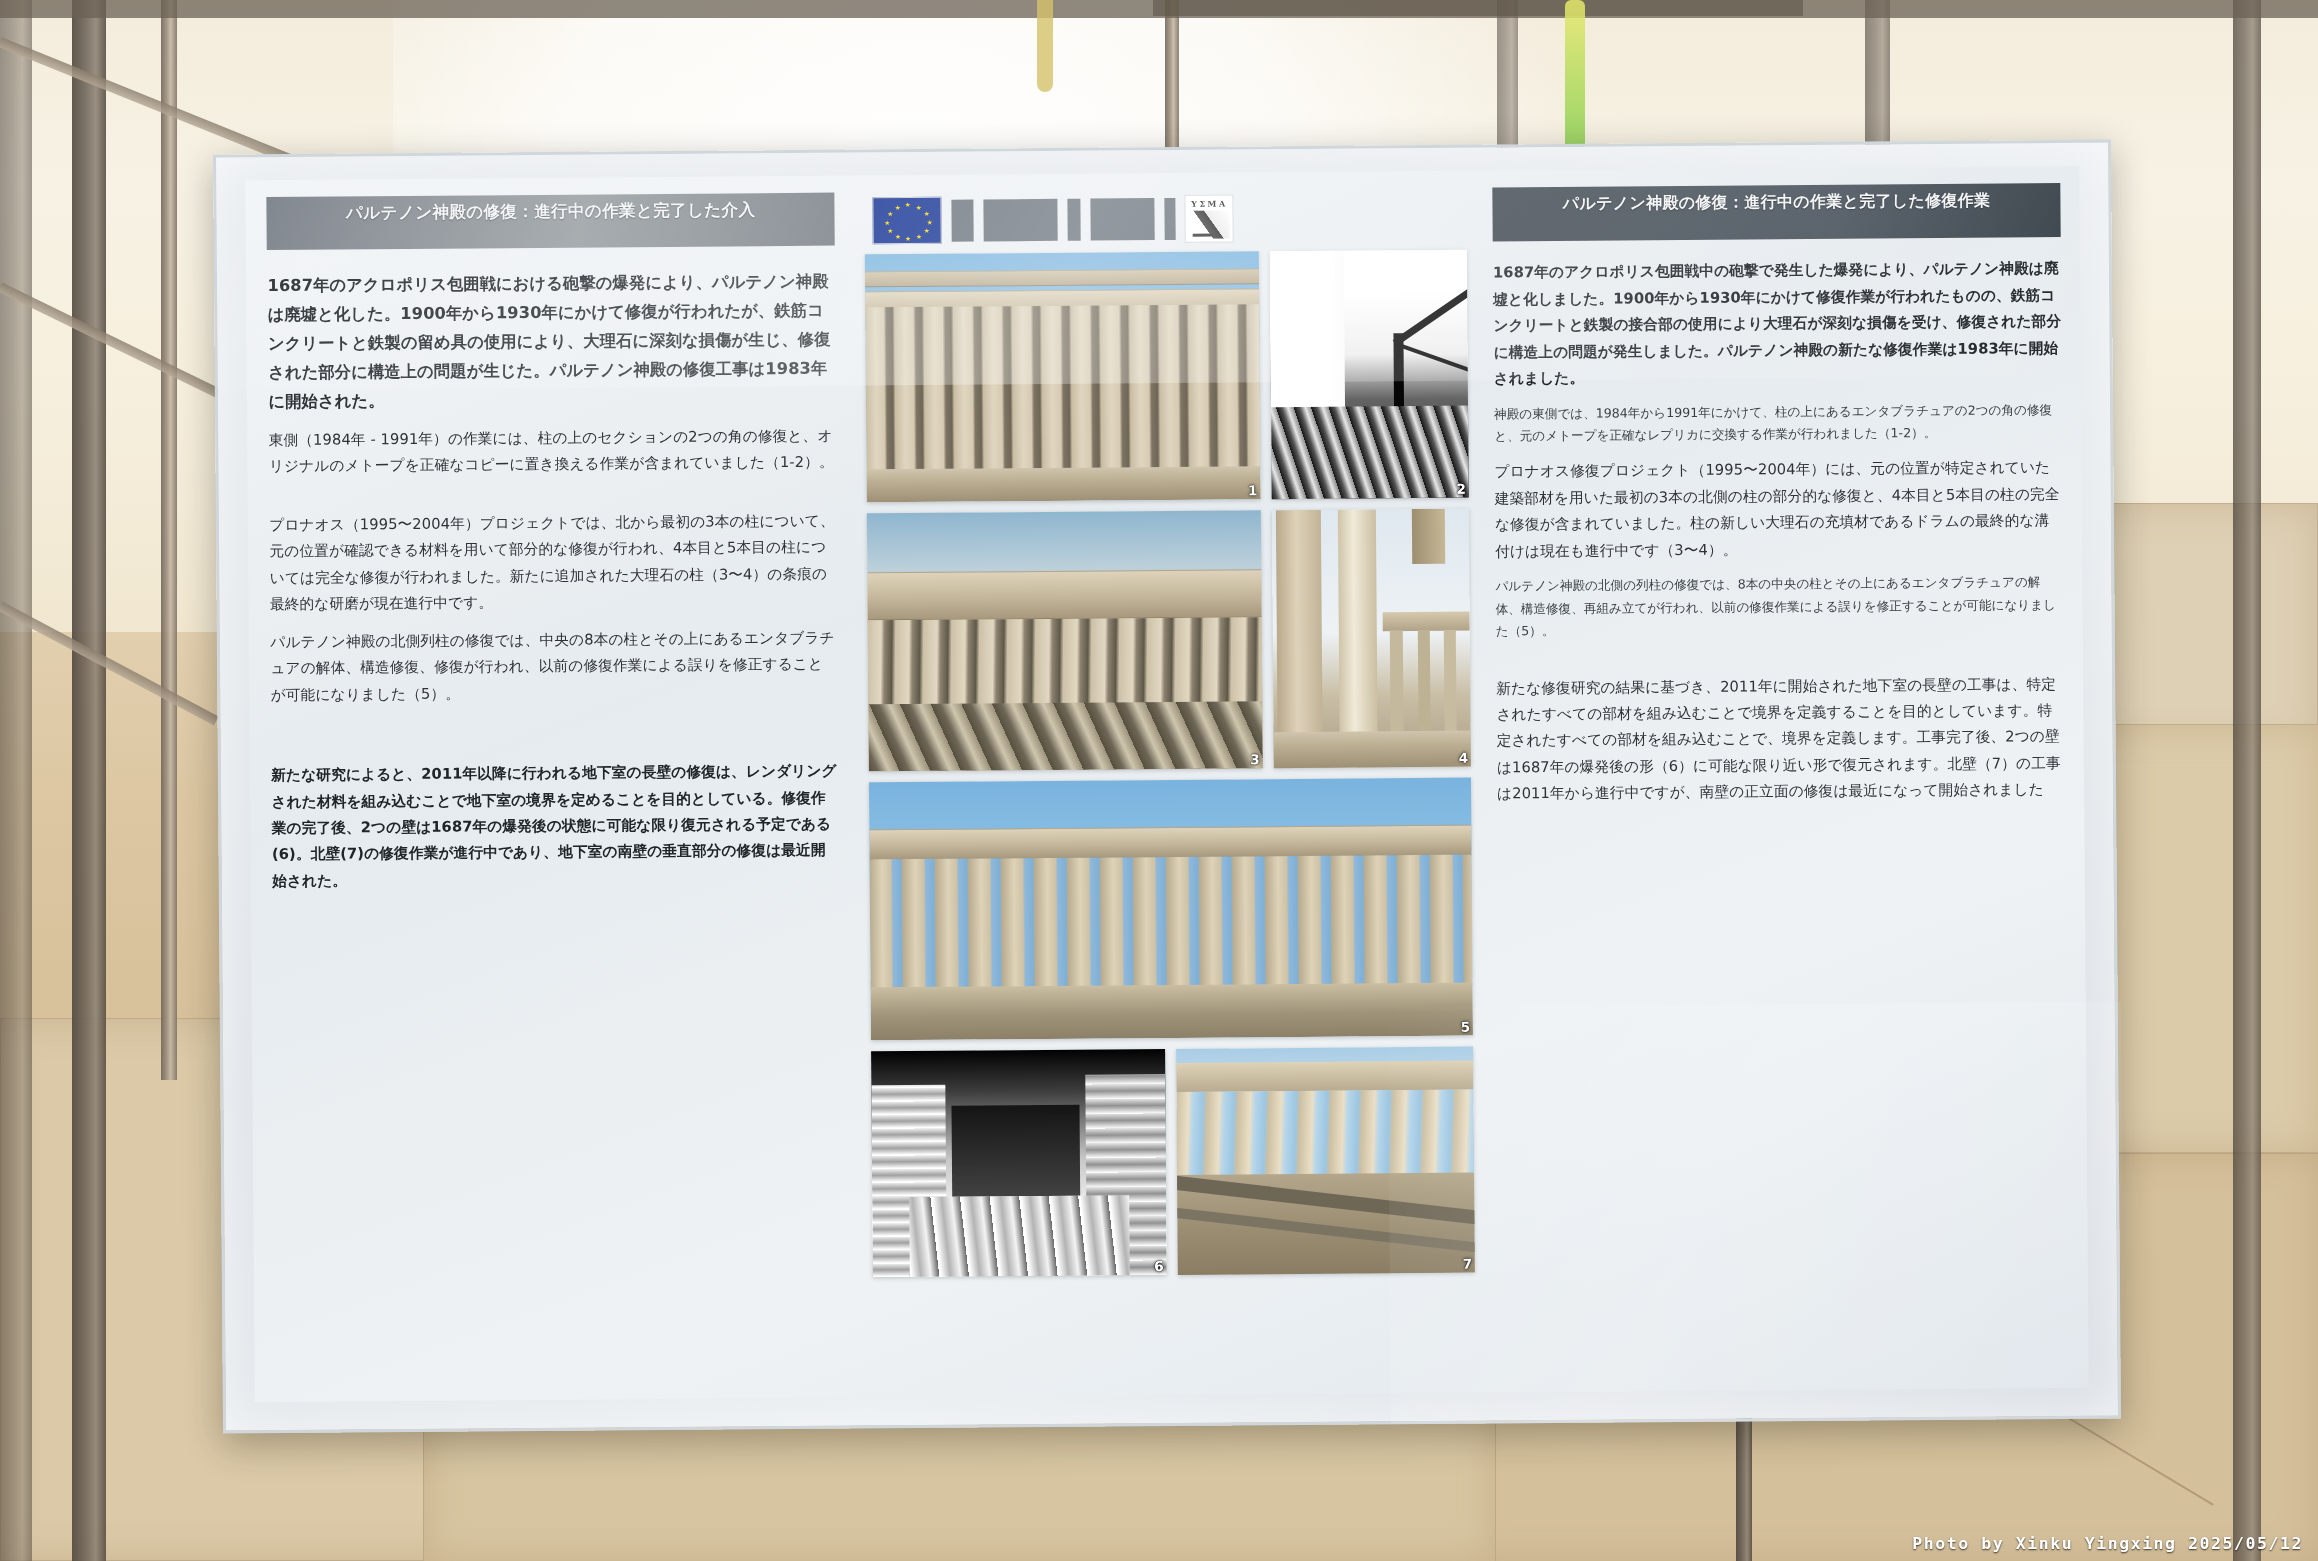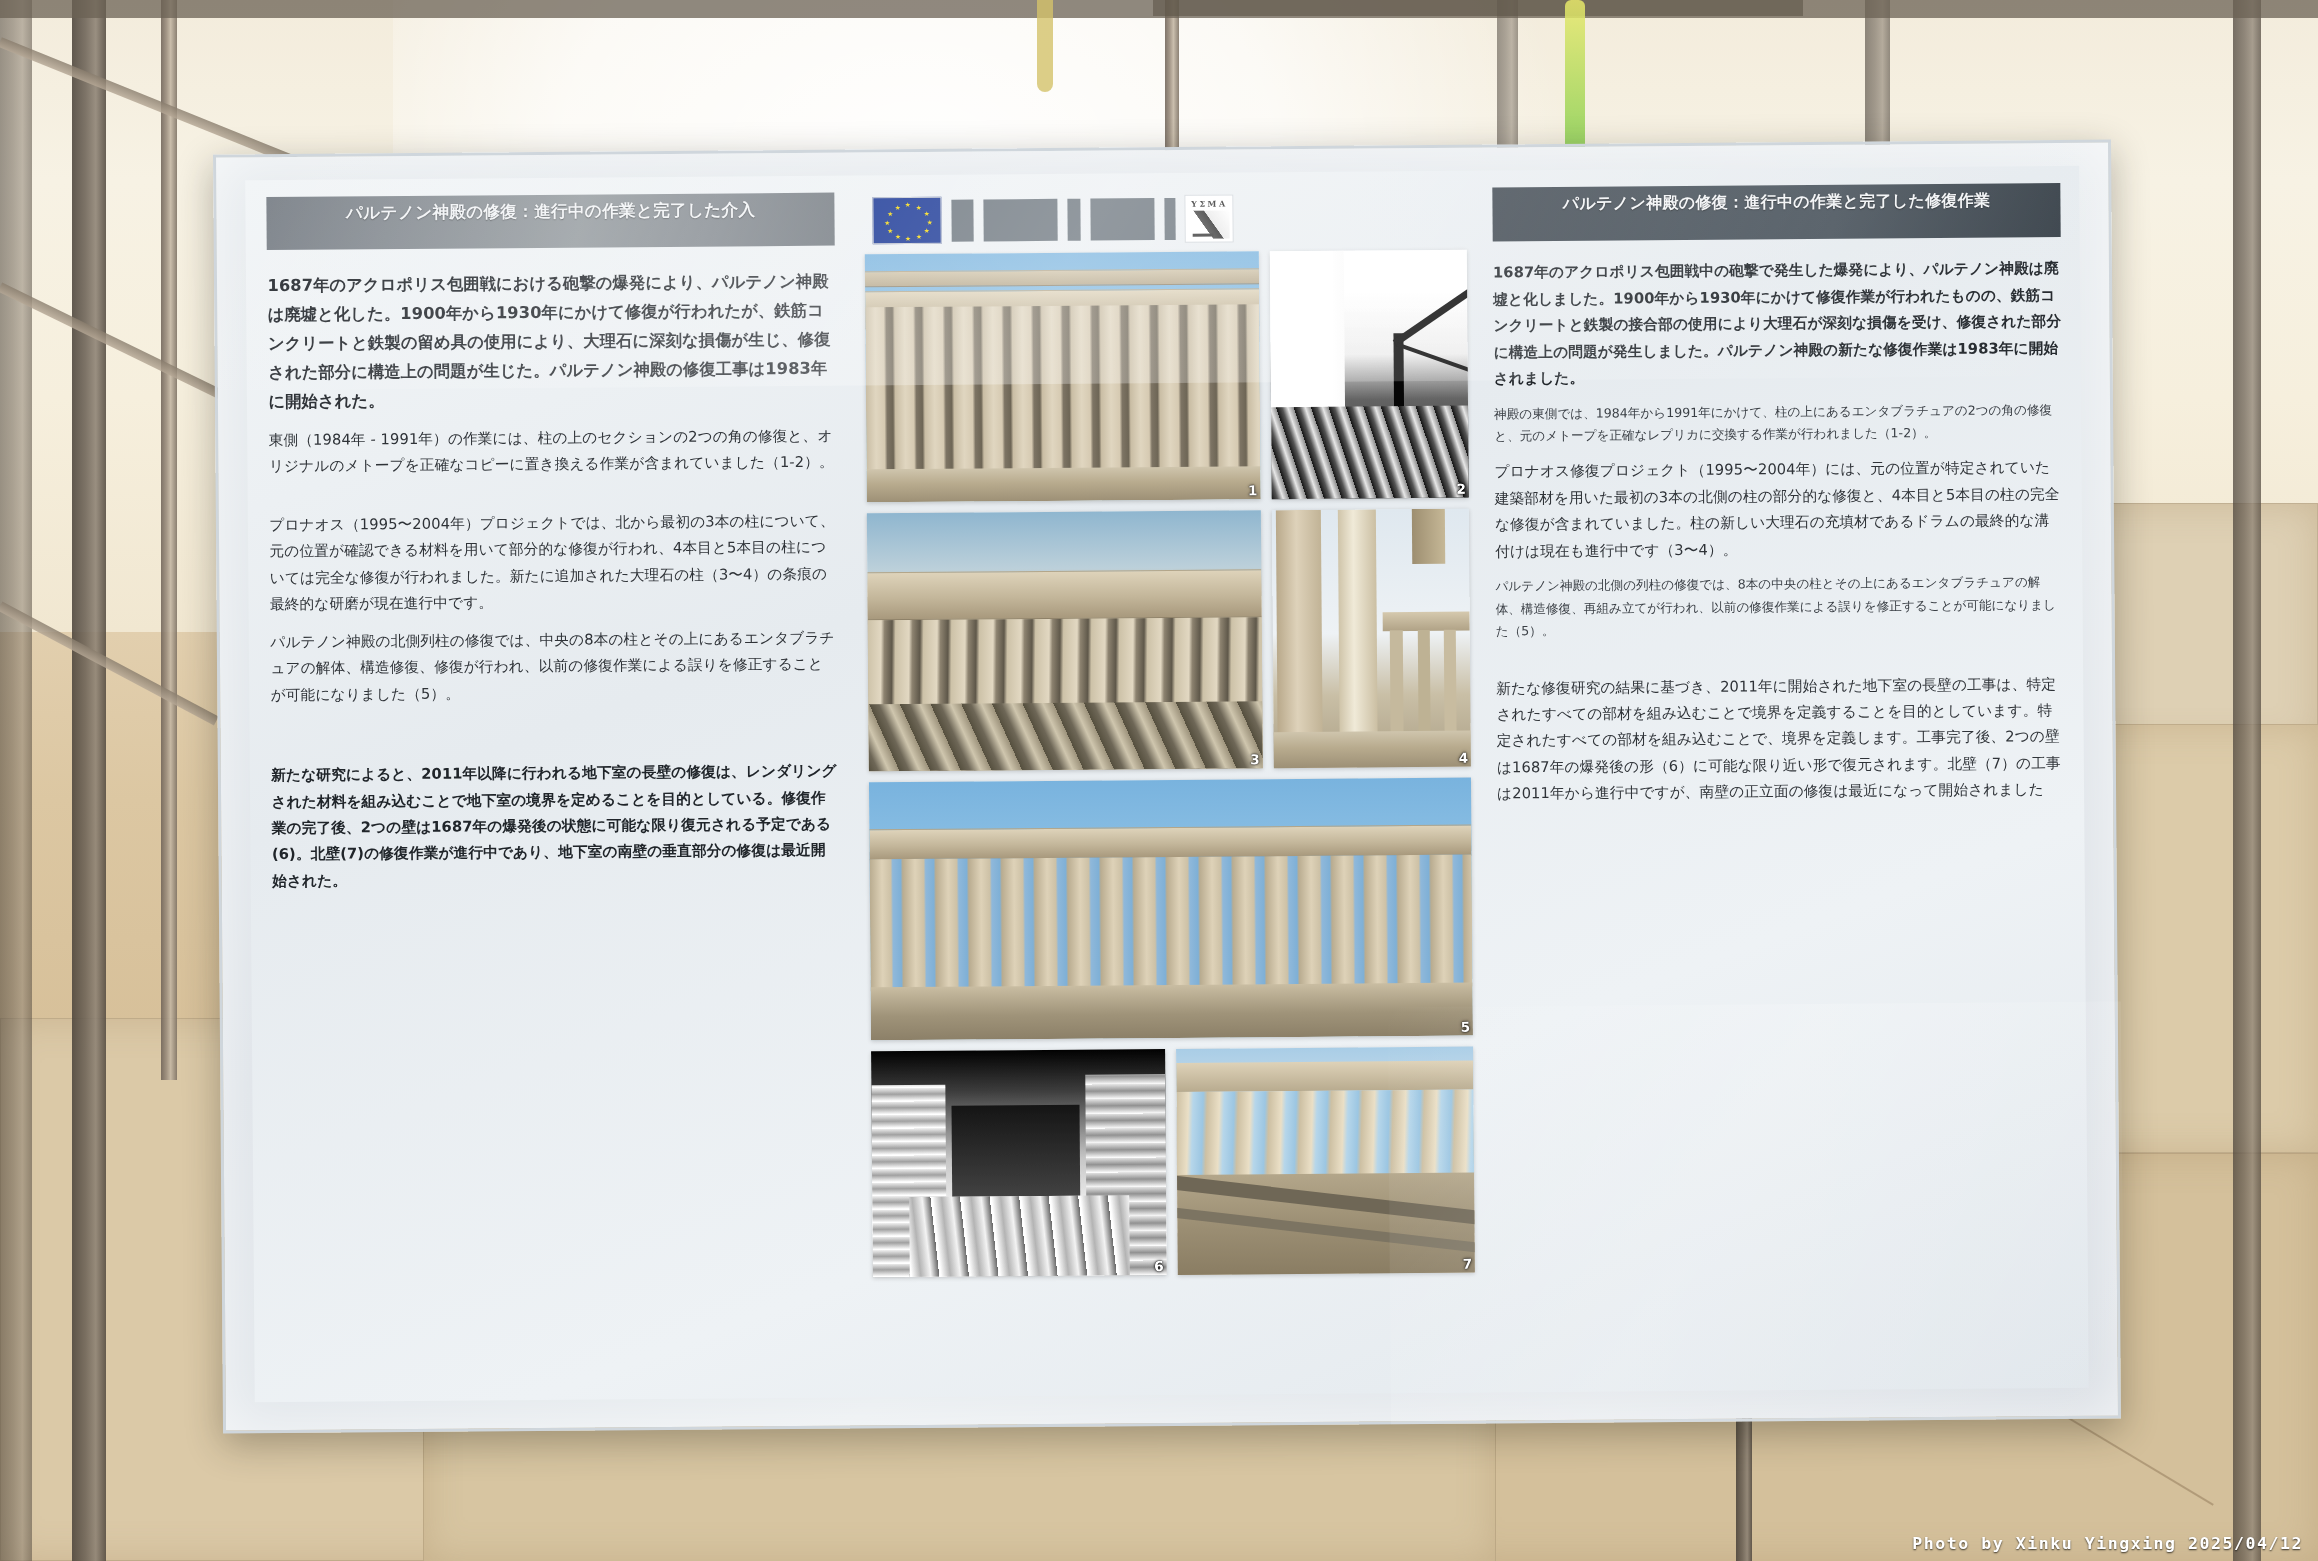--- a/index.html
+++ b/index.html
@@ -357,15 +357,15 @@
           <div class="para sz-md">新たな修復研究の結果に基づき、2011年に開始された地下室の長壁の工事は、特定されたすべての部材を組み込むことで境界を定義することを目的としています。特定されたすべての部材を組み込むことで、境界を定義します。工事完了後、2つの壁は1687年の爆発後の形（6）に可能な限り近い形で復元されます。北壁（7）の工事は2011年から進行中ですが、南壁の正立面の修復は最近になって開始されました</div>
         </div>
       </div>
 
     </div>
 
     <div class="glare" style="left:0;top:0;width:1898px;height:233px;opacity:.55;"></div>
     <div class="glare" style="left:1165px;top:859px;width:733px;height:417px;opacity:.35;"></div>
   </div>
 
-  <div class="watermark">Photo by Xinku Yingxing  2025/04/12</div>
+  <div class="watermark">Photo by Xinku Yingxing  2025/05/12</div>
 </div>
 
 
 </body></html>

